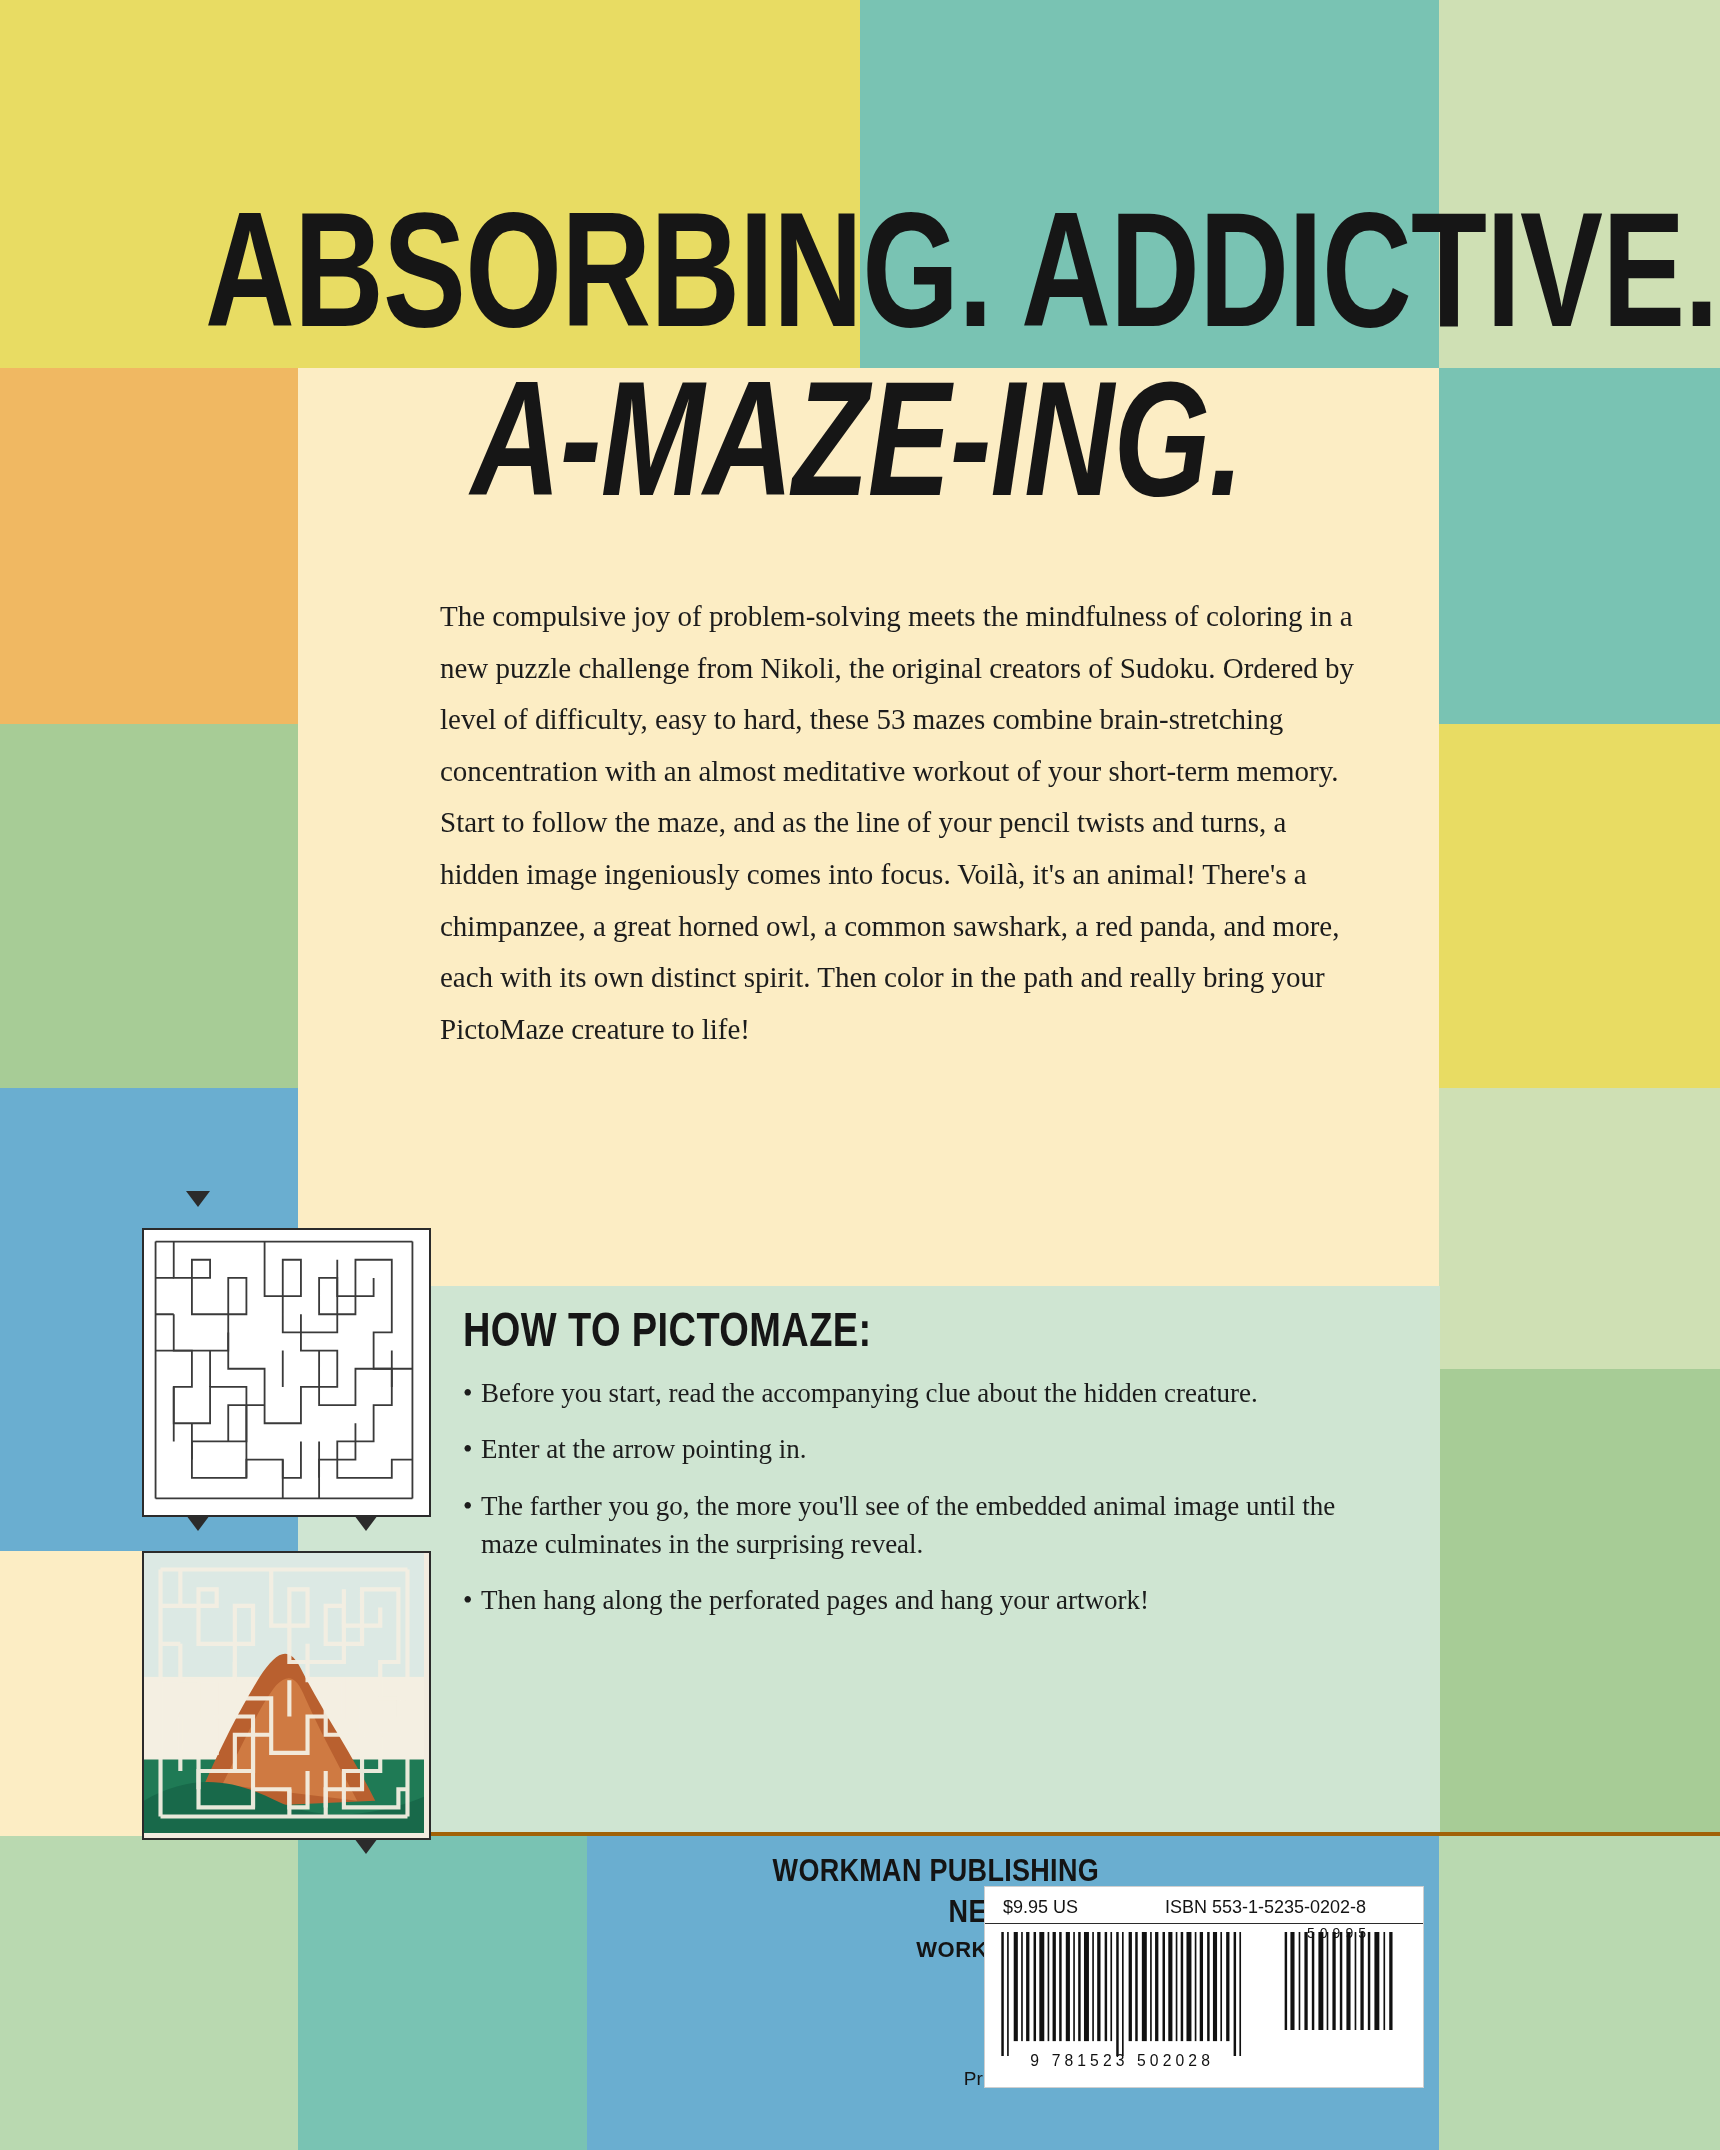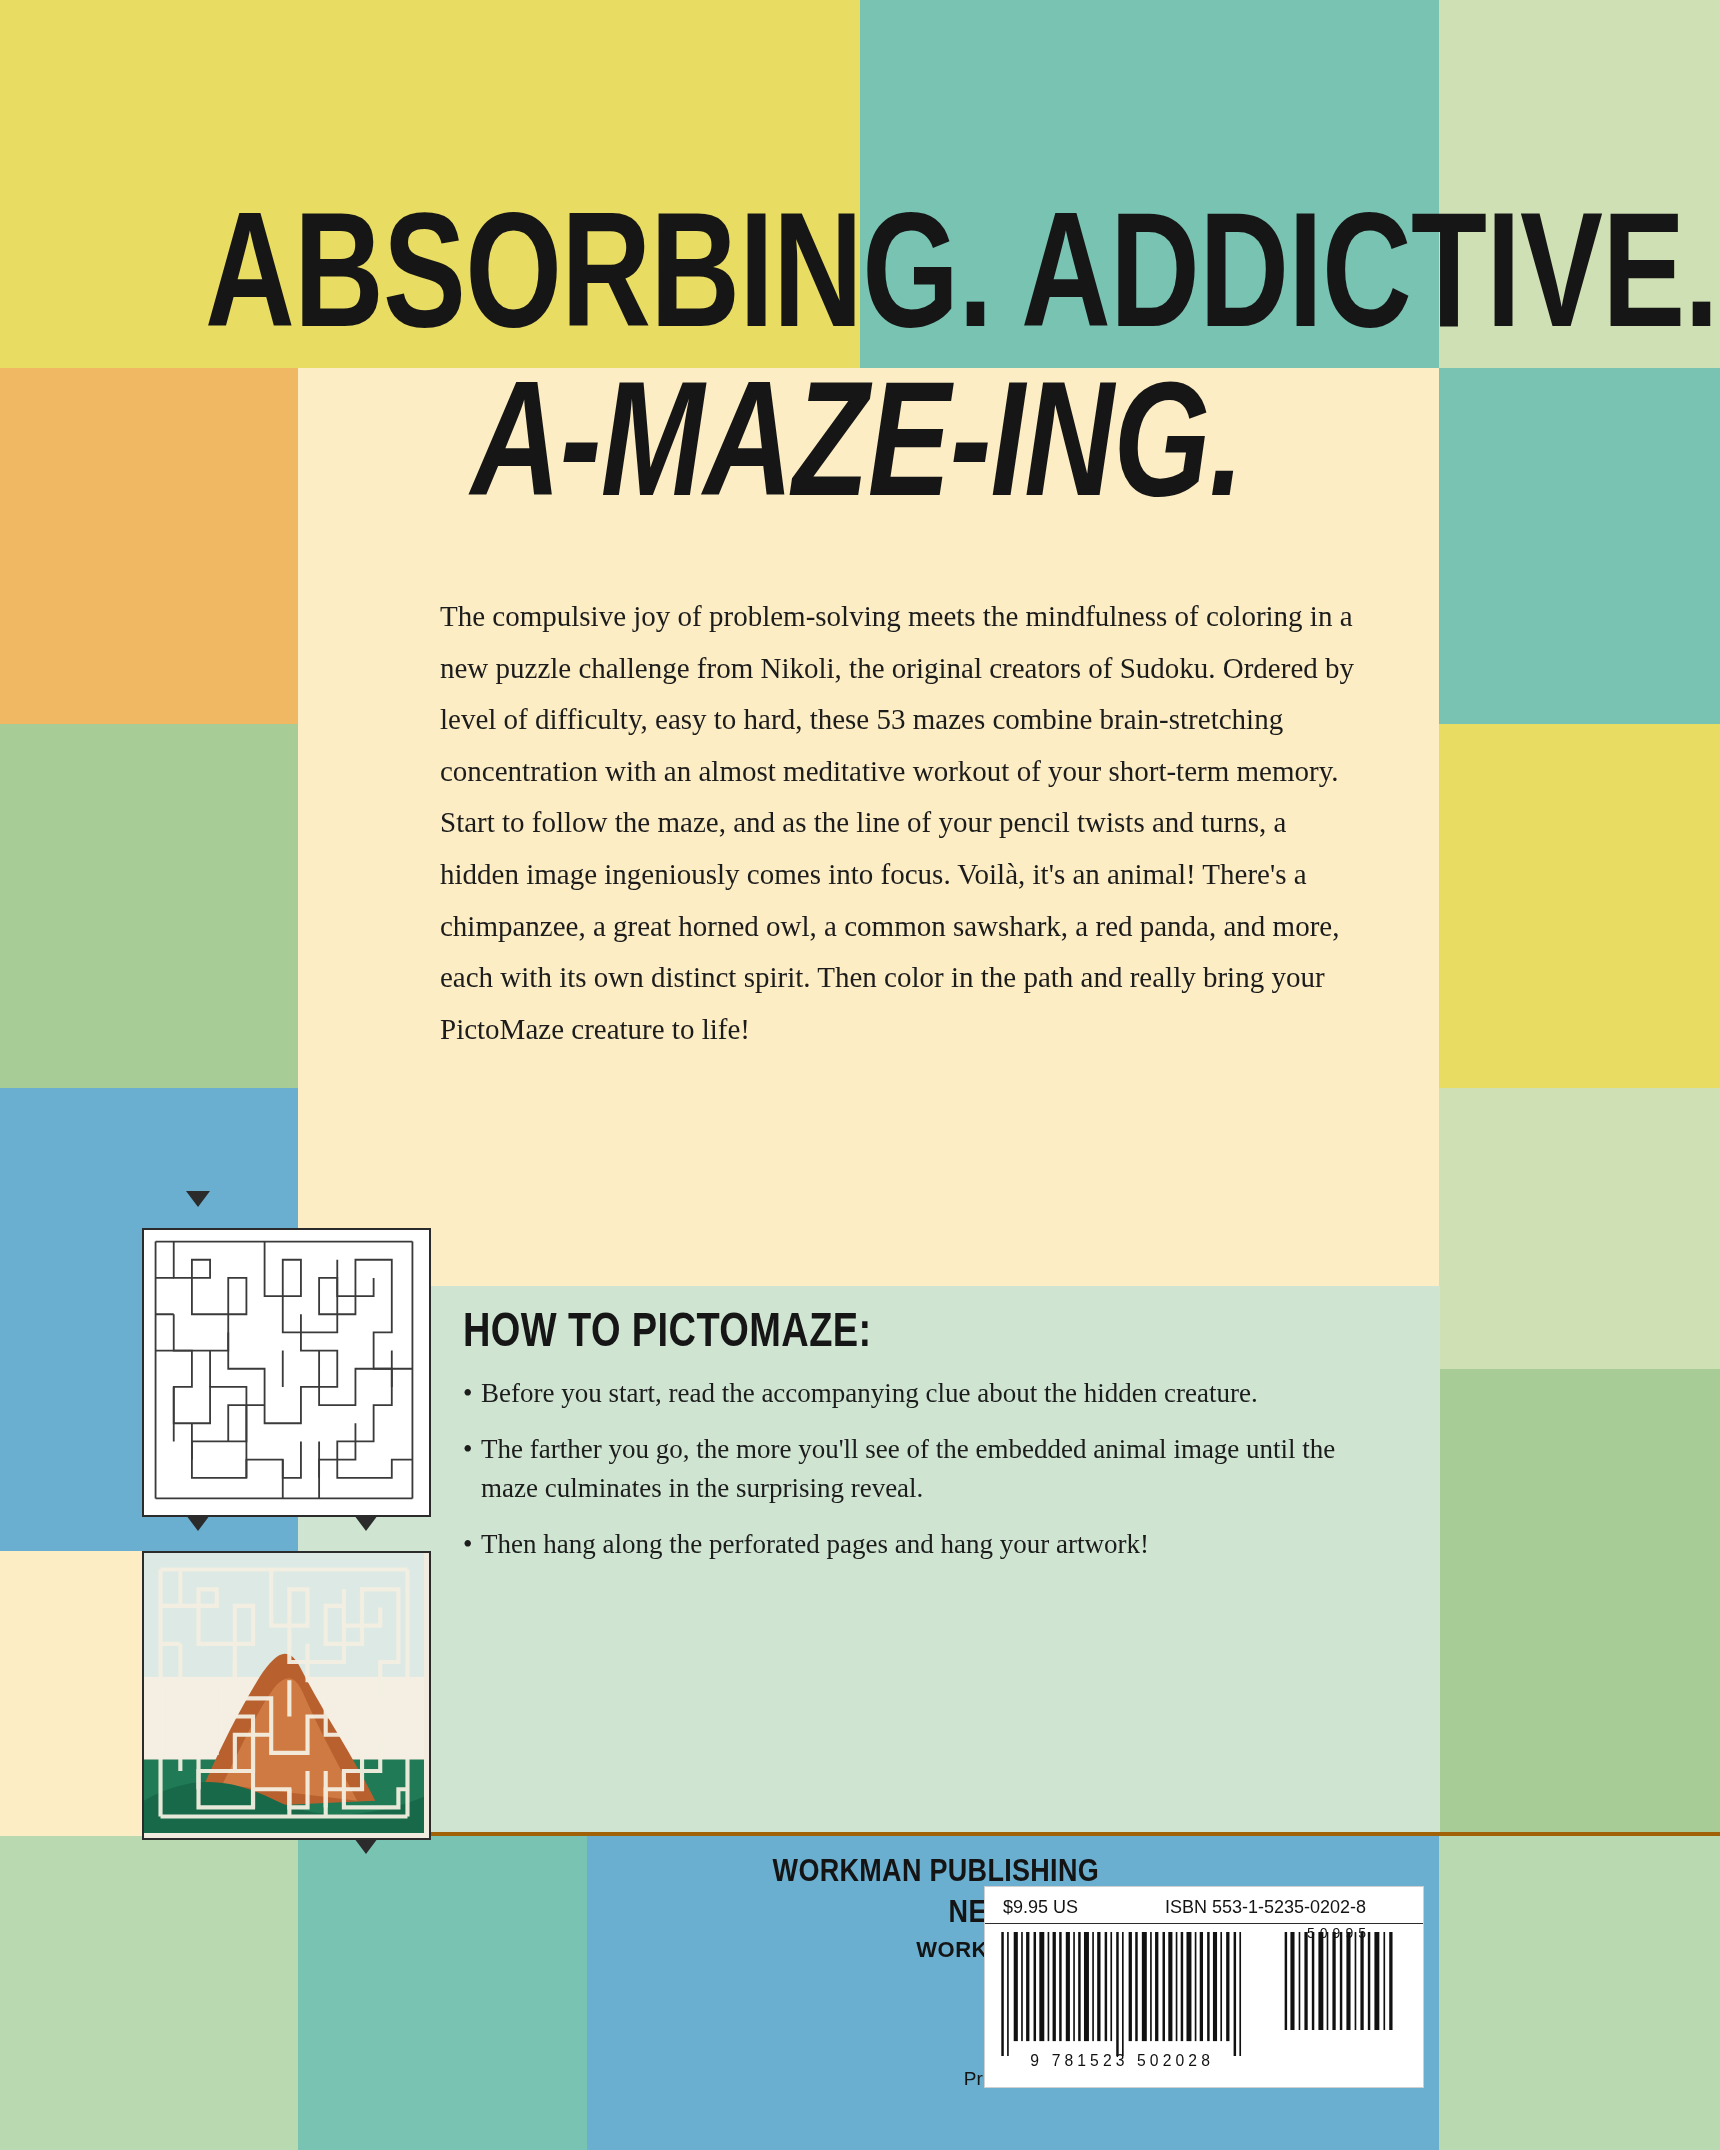--- a/index.html
+++ b/index.html
@@ -280,20 +280,21 @@
 
   <div class="headline headline-1">ABSORBING. ADDICTIVE.</div>
   <div class="headline headline-2">A-MAZE-ING.</div>
 
   <div class="bodycopy">The compulsive joy of problem-solving meets the mindfulness of coloring in a new puzzle challenge from Nikoli, the original creators of Sudoku. Ordered by level of difficulty, easy to hard, these 53 mazes combine brain-stretching concentration with an almost meditative workout of your short-term memory. Start to follow the maze, and as the line of your pencil twists and turns, a hidden image ingeniously comes into focus. Voilà, it's an animal! There's a chimpanzee, a great horned owl, a common sawshark, a red panda, and more, each with its own distinct spirit. Then color in the path and really bring your PictoMaze creature to life!</div>
 
   <div class="howto">
     <div class="howto-title">HOW TO PICTOMAZE:</div>
     <ul>
       <li>Before you start, read the accompanying clue about the hidden creature.</li>
+      <li>Enter at the arrow pointing in.</li>
       <li>The farther you go, the more you'll see of the embedded animal image until the maze culminates in the surprising reveal.</li>
       <li>Then hang along the perforated pages and hang your artwork!</li>
     </ul>
   </div>
 
   <div class="arrow" style="left:186px;top:1191px;"></div>
 
   <div class="maze-box maze-top">
     <svg width="280" height="280" viewBox="0 0 339 339">
       <rect x="0" y="0" width="339" height="339" fill="#ffffff"></rect>

